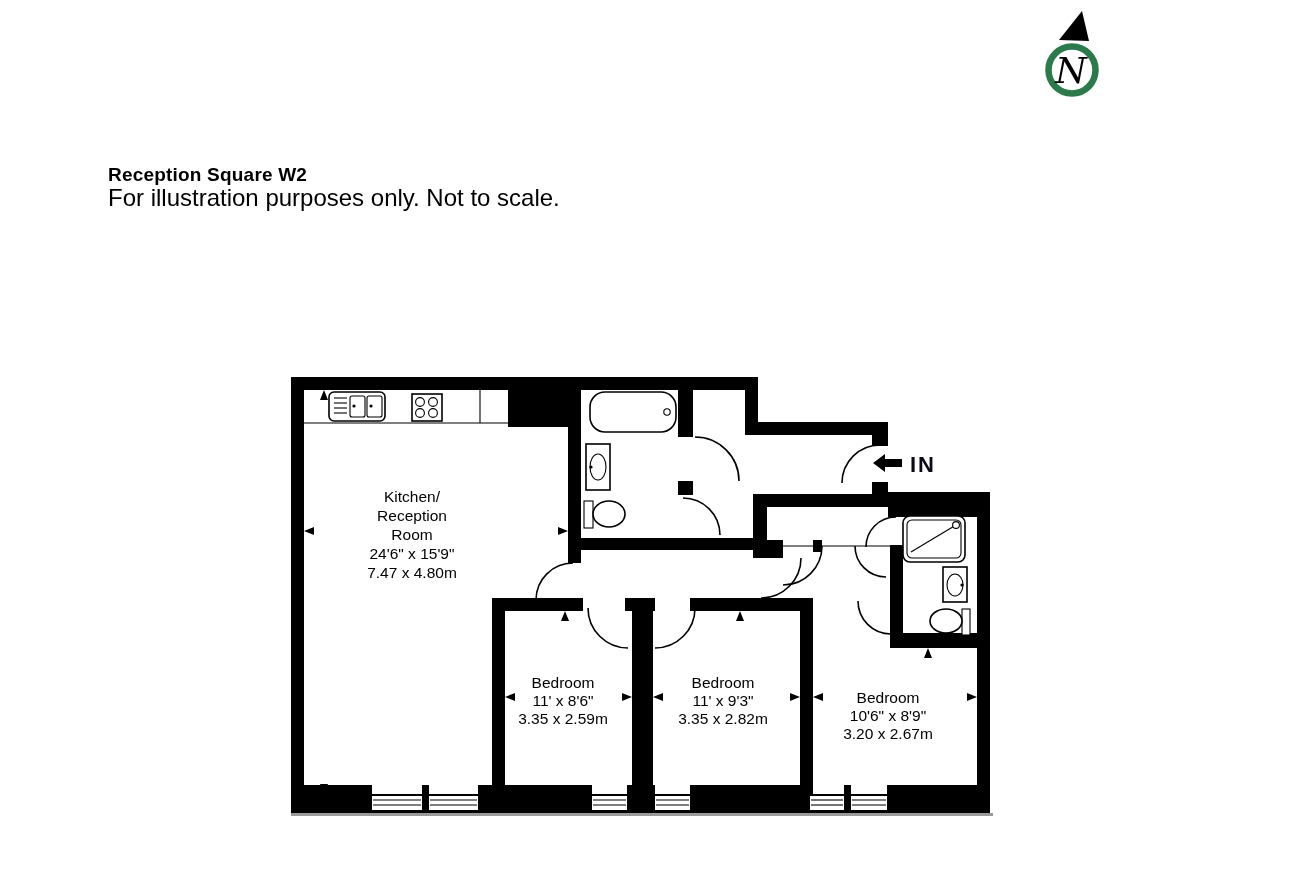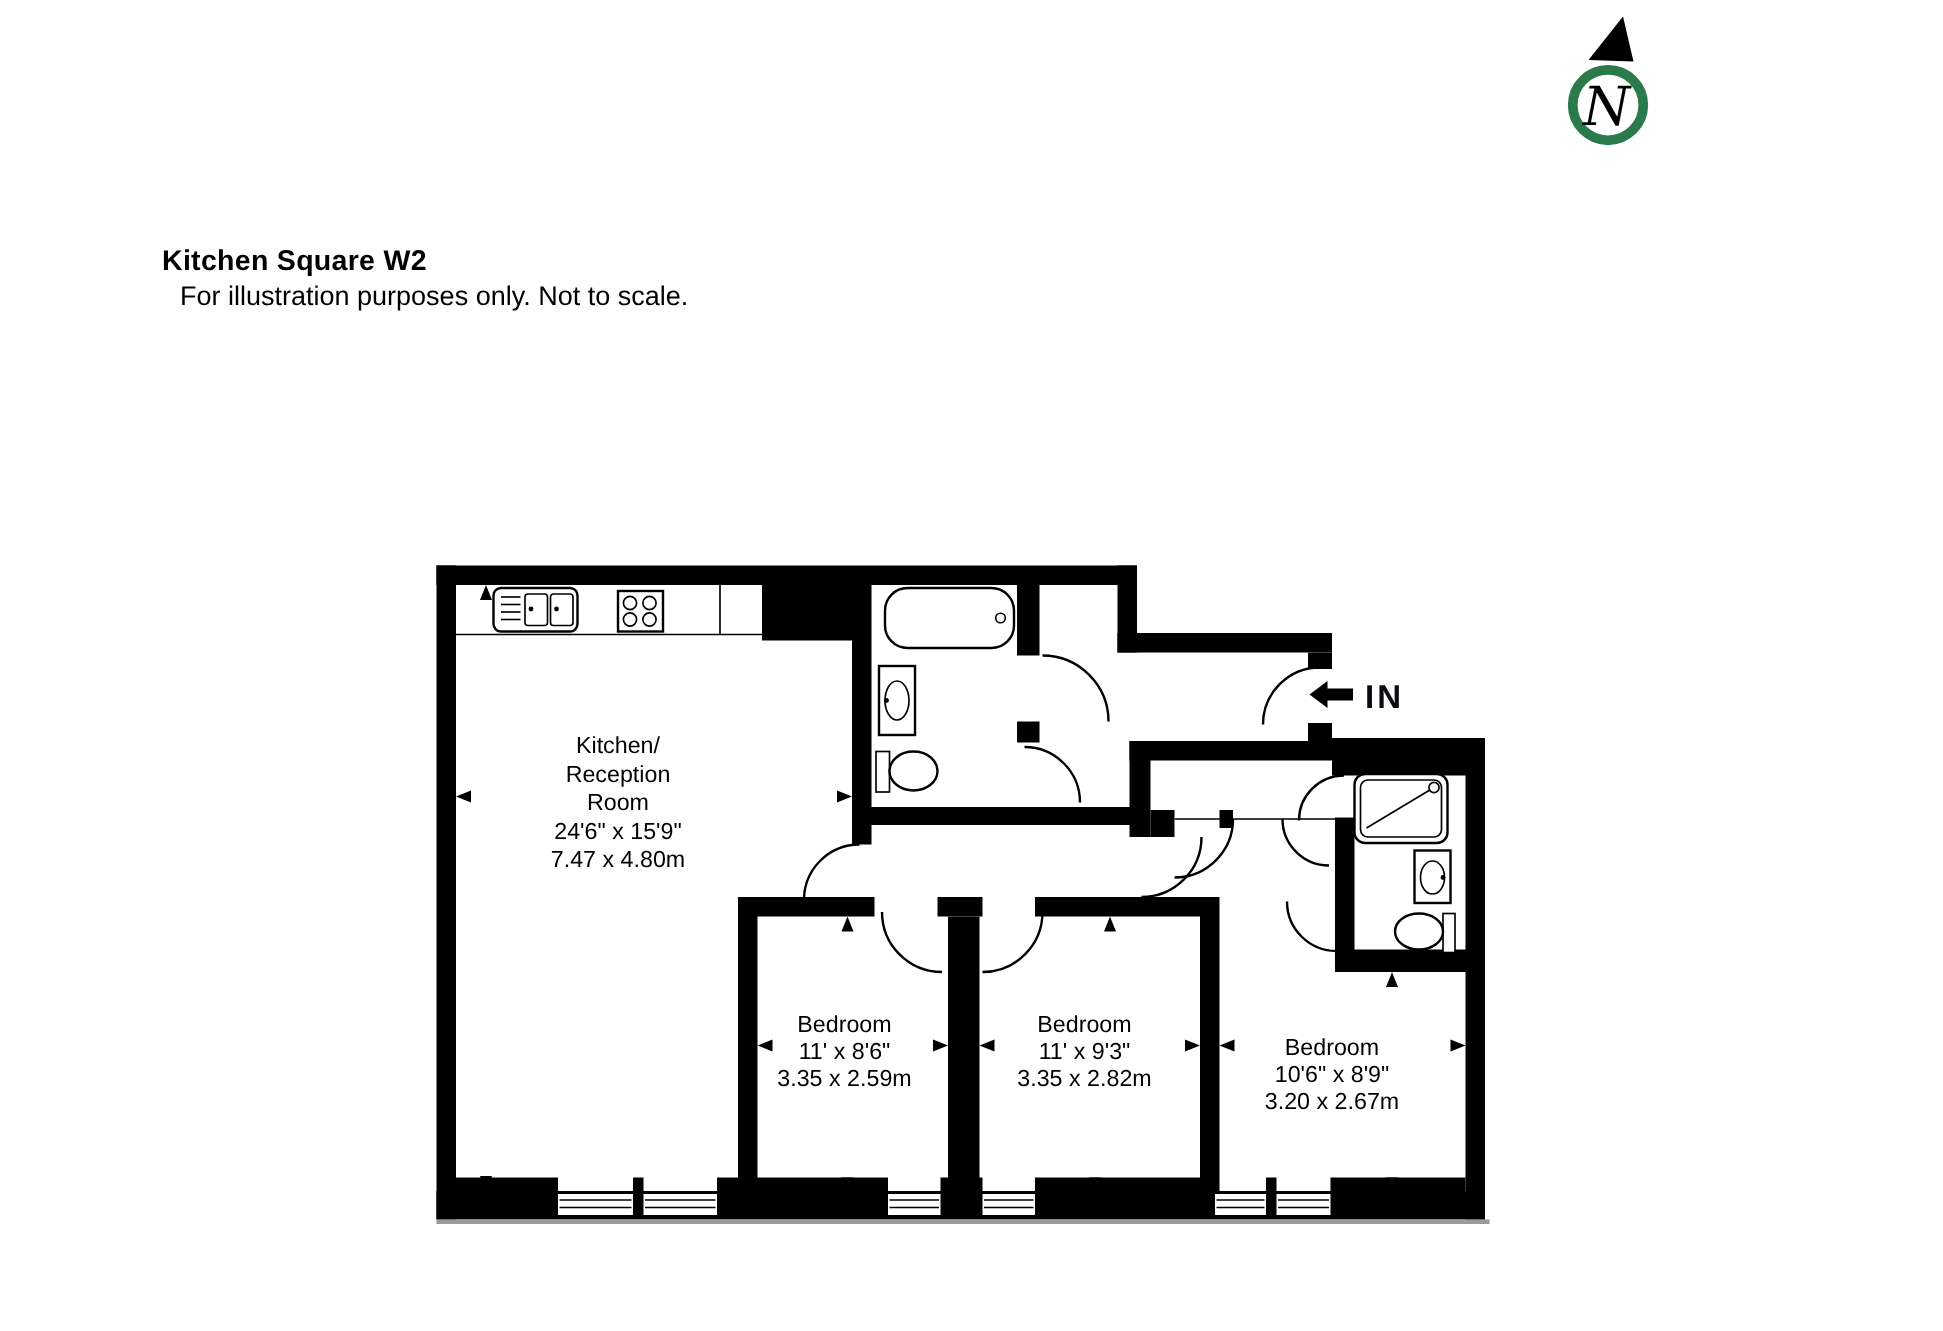--- a/index.html
+++ b/index.html
@@ -2,39 +2,39 @@
 <html><head>
 <meta charset="utf-8">
 <style>
   html,body { margin:0; padding:0; background:#ffffff; }
   .canvas {
     position:relative; width:1295px; height:887px; background:#ffffff;
     font-family:"Liberation Sans", sans-serif; overflow:hidden;
   }
   .title-block { position:absolute; left:108px; top:163px; color:#000; }
   .title-block .t-bold { font-weight:bold; font-size:19px; line-height:23px; letter-spacing:0.2px; }
-  .title-block .t-reg  { font-weight:normal; font-size:18px; line-height:23px;margin-left:12px; }
+  .title-block .t-reg  { font-weight:normal; font-size:24px; line-height:23px; }
   svg.plan { position:absolute; left:0; top:0; }
   .wall { fill:#000; stroke:none; }
   .doorarc { fill:none; stroke:#000; stroke-width:1.6; }
   .fixline { fill:none; stroke:#000; stroke-width:1.6; }
   .fixfill { fill:#fff; stroke:#000; stroke-width:1.6; }
   .thin { stroke-width:1.1; }
   .tick { fill:#000; }
   .roomlabel { font-family:"Liberation Sans", sans-serif; font-size:15.5px; fill:#000; text-anchor:middle; }
   .inlabel { font-family:"Liberation Sans", sans-serif; font-size:22px; font-weight:bold; fill:#0a0a14; letter-spacing:2px; }
   .nletter { font-family:"DejaVu Serif", serif; font-size:36px; font-style:italic; fill:#000; text-anchor:middle; }
 </style>
 </head>
 <body>
 
 <div class="canvas">
 
   <div class="title-block">
-    <div class="t-bold">Kitchen Square W2</div>
+    <div class="t-bold">Reception Square W2</div>
     <div class="t-reg">For illustration purposes only. Not to scale.</div>
   </div>
 
   <svg class="plan" width="1295" height="887" viewBox="0 0 1295 887">
 
     <g>
       <rect class="wall" x="291" y="377" width="13" height="436"></rect>
       <rect class="wall" x="291" y="377" width="467" height="13"></rect>
       <rect class="wall" x="745" y="377" width="13" height="58"></rect>
       <rect class="wall" x="745" y="422" width="143" height="13"></rect>

